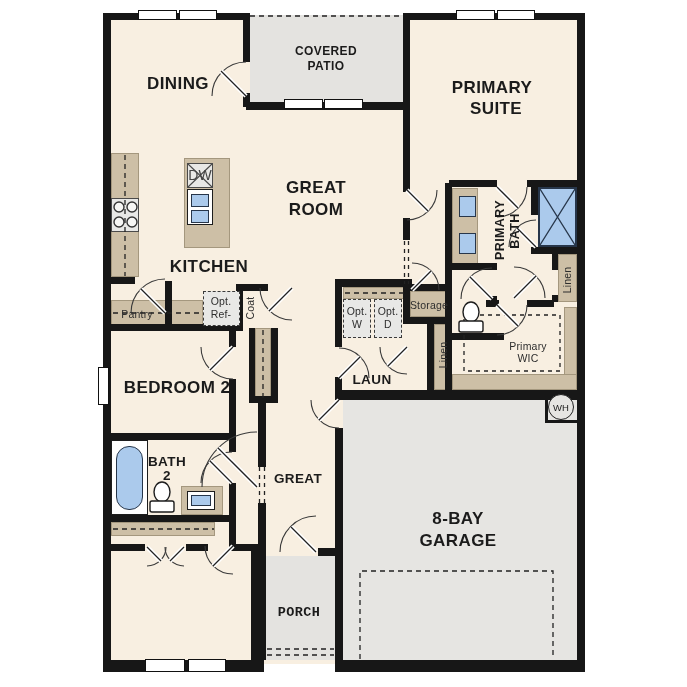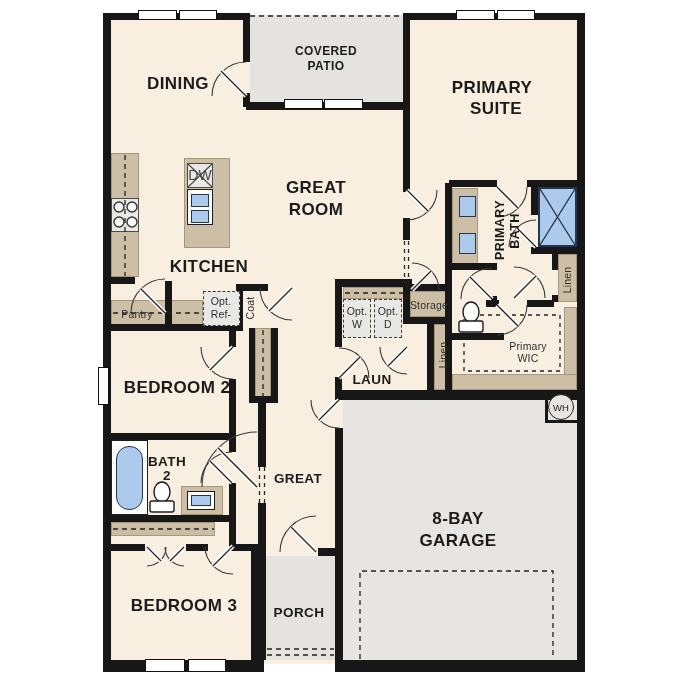--- a/index.html
+++ b/index.html
@@ -257,22 +257,21 @@
   <div class="lbl big" style="left:316px;top:188px;">GREAT</div>
   <div class="lbl big" style="left:316px;top:210px;">ROOM</div>
   <div class="lbl big" style="left:209px;top:267px;">KITCHEN</div>
   <div class="lbl med vert" style="left:500px;top:230px;font-size:12.5px;">PRIMARY</div>
   <div class="lbl med vert" style="left:515px;top:231px;font-size:12.5px;">BATH</div>
   <div class="lbl med" style="left:372px;top:379px;">LAUN</div>
   <div class="lbl big" style="left:177px;top:388px;">BEDROOM 2</div>
   <div class="lbl med" style="left:167px;top:461px;">BATH</div>
   <div class="lbl med" style="left:167px;top:475px;">2</div>
   <div class="lbl med" style="left:298px;top:478px;">GREAT</div>
-  <div class="lbl big" style="left:184px;top:606px;">BEDROOM 3</div>
-  <div class="lbl med" style="left:299px;top:612px;">PORCH</div>
+  <div class="lbl med" style="left:299px;top:612px;font-family:Liberation Mono, monospace;">PORCH</div>
   <div class="lbl big" style="left:458px;top:519px;">8-BAY</div>
   <div class="lbl big" style="left:458px;top:541px;">GARAGE</div>
   <div class="lbl sm" style="left:528px;top:346px;">Primary</div>
   <div class="lbl sm" style="left:528px;top:358px;">WIC</div>
   <div class="lbl sm" style="left:137px;top:314px;">Pantry</div>
   <div class="lbl sm" style="left:221px;top:301px;">Opt.</div>
   <div class="lbl sm" style="left:221px;top:314px;">Ref-</div>
   <div class="lbl sm vert" style="left:250px;top:308px;">Coat</div>
   <div class="lbl sm" style="left:357px;top:311px;">Opt.</div>
   <div class="lbl sm" style="left:357px;top:324px;">W</div>

